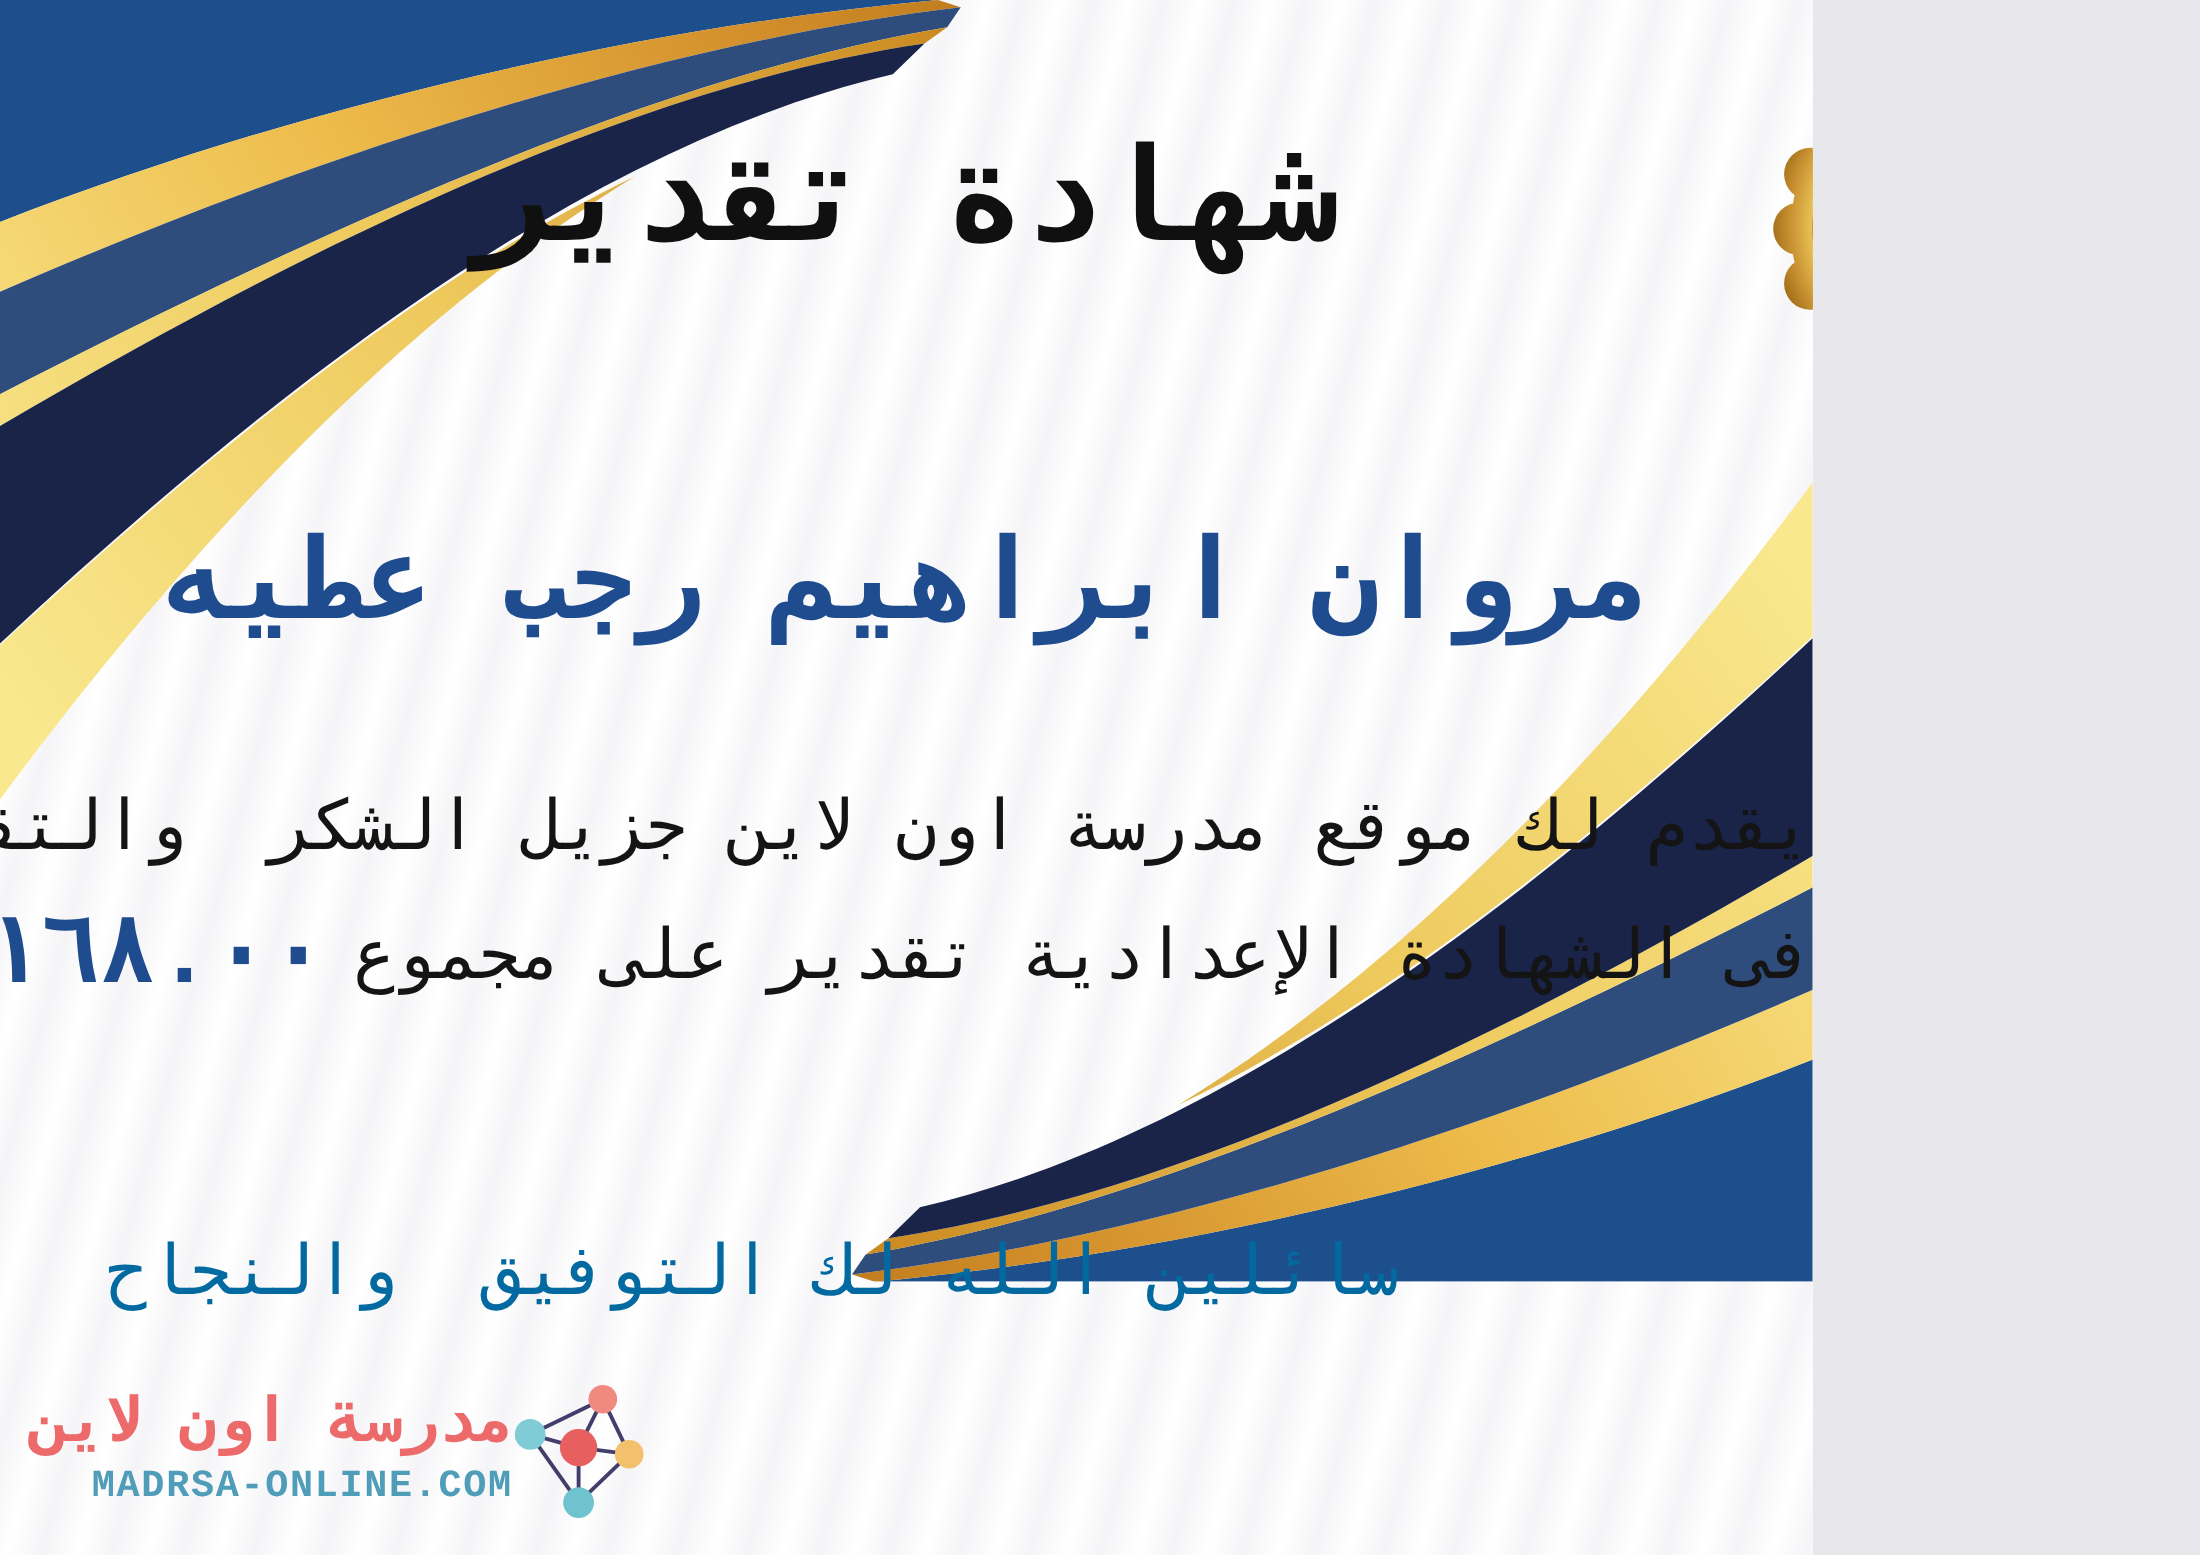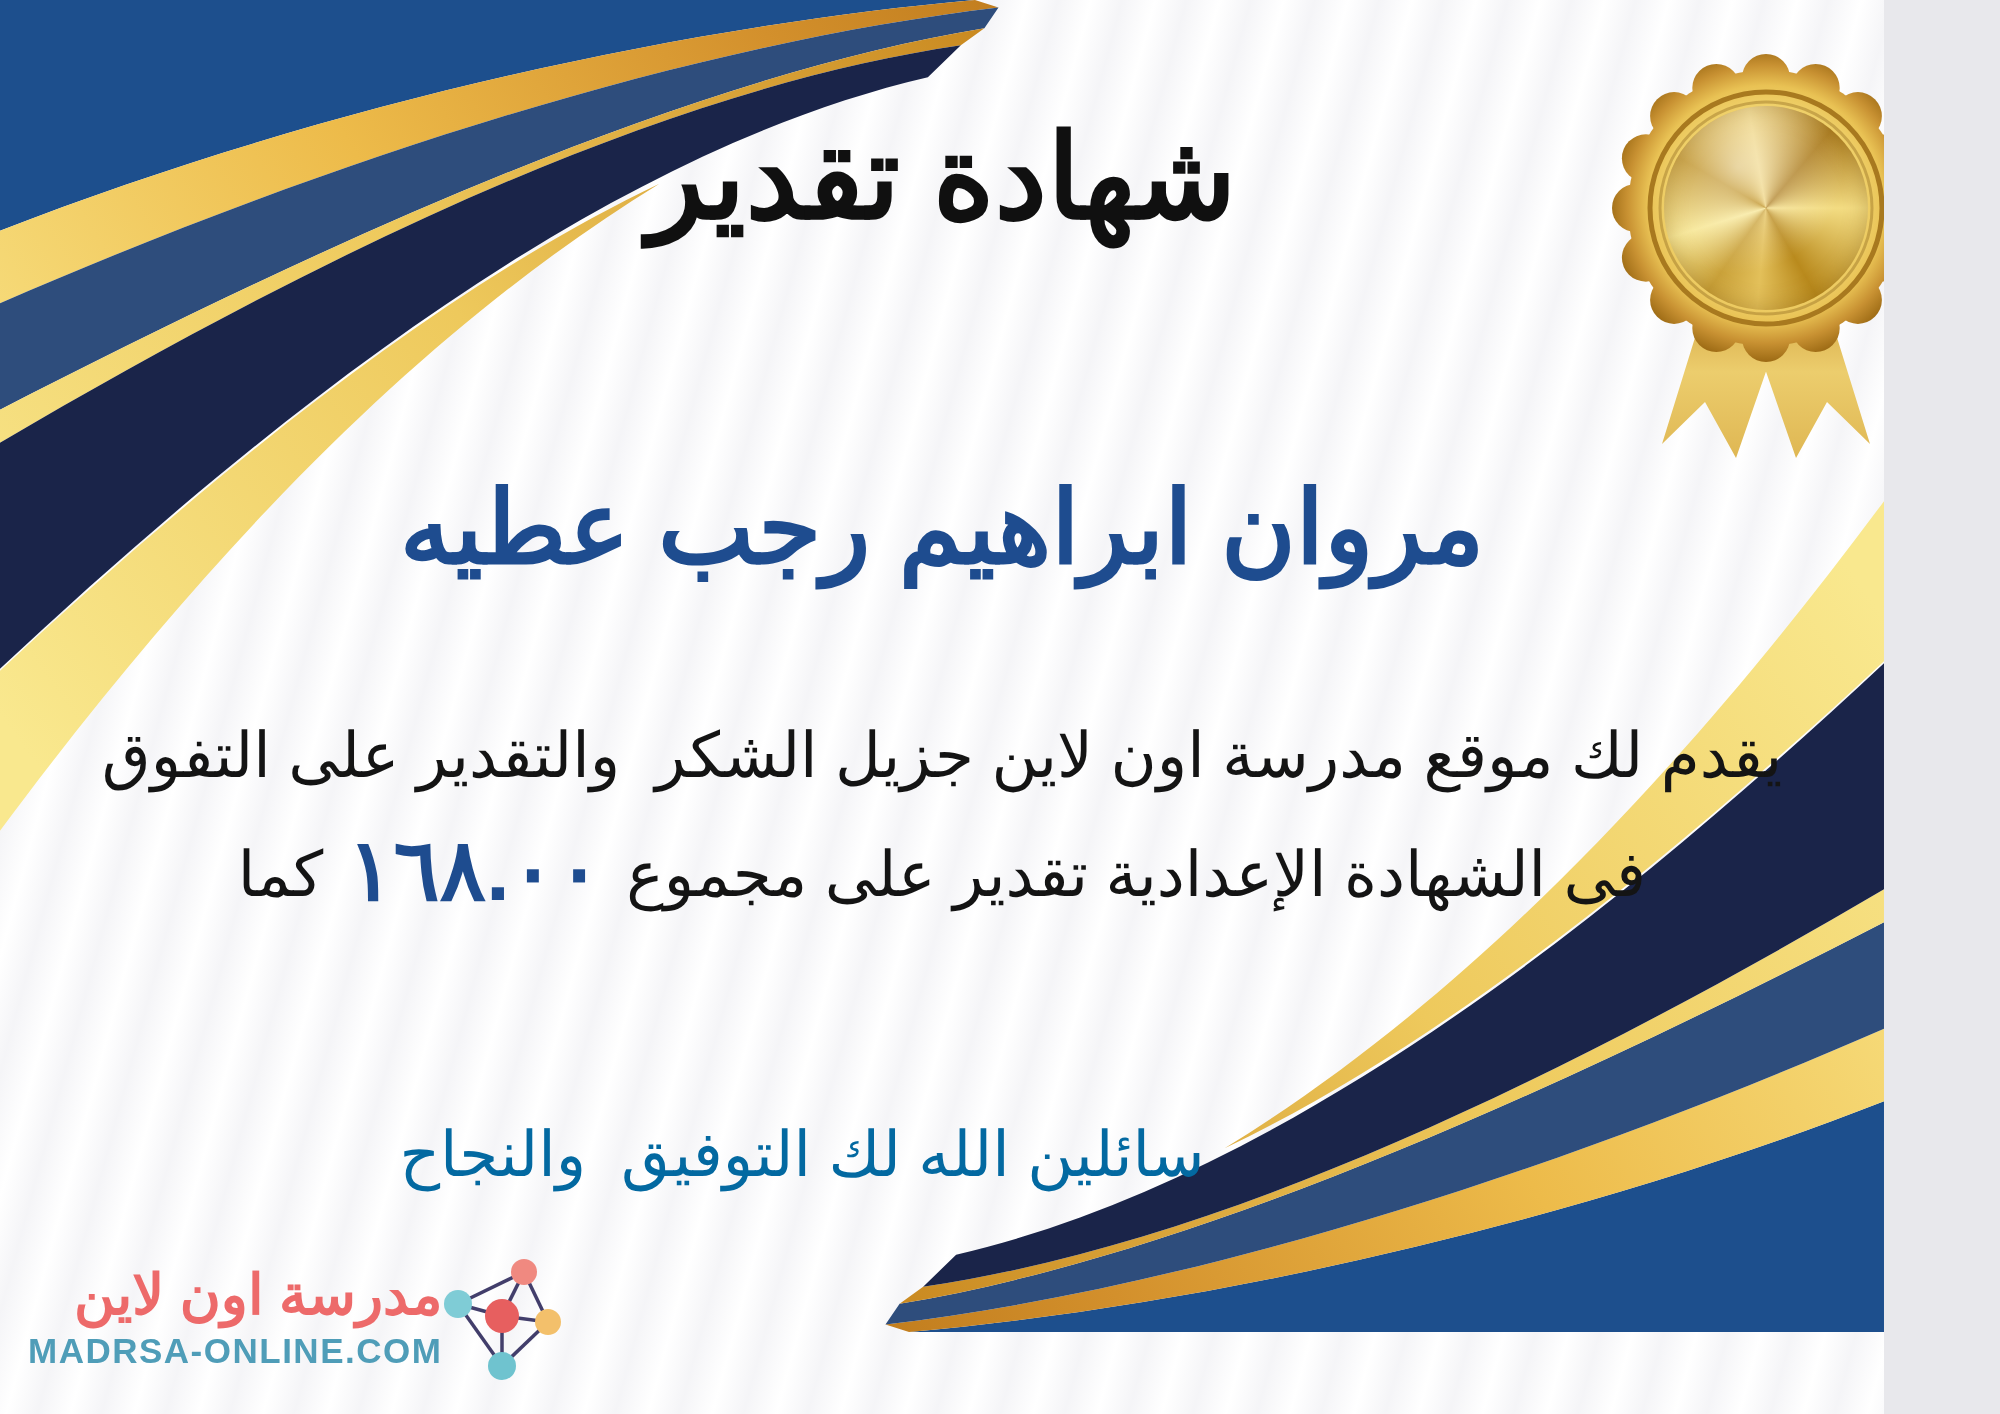--- a/index.html
+++ b/index.html
@@ -1,20 +1,20 @@
 <!DOCTYPE html>
 <html lang="ar"><head>
 <meta charset="utf-8">
 <style>
   html,body{margin:0;padding:0;background:#e8e8ec;}
   *{box-sizing:border-box;}
   .stage{
-    position:relative;width:1884px;height:1414px;overflow:hidden;
+    position:relative;width:1648px;height:1414px;overflow:hidden;
     background:#ffffff;
-    font-family:Liberation Sans, sans-serif;
+    font-family:Liberation Mono, monospace;
   }
   
   .stripes{
     position:absolute;inset:0;
     background:repeating-linear-gradient(105deg,#ffffff 0px,#f3f3f6 30px,#ffffff 62px);
     opacity:.85;
   }
   .bg-svg{position:absolute;inset:0;display:block;}
 
   

